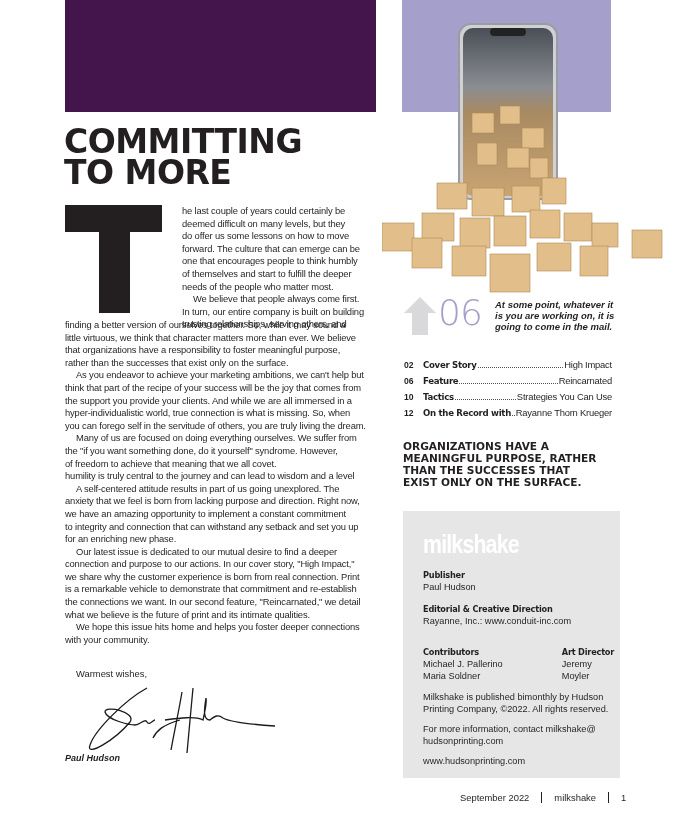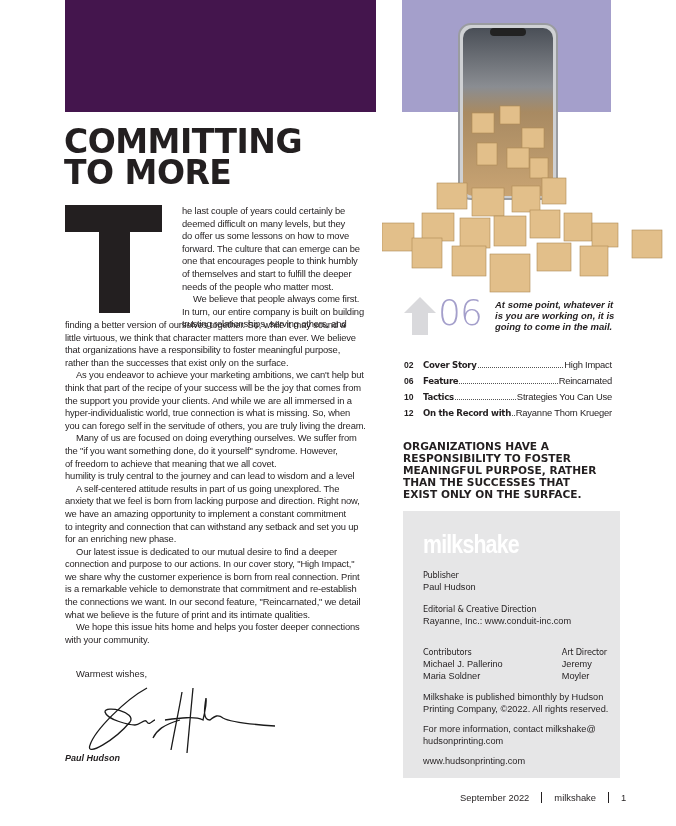--- a/index.html
+++ b/index.html
@@ -41,21 +41,21 @@
   .toc-dots { flex: 1; border-bottom: 1px dotted #555; margin: 0 1px 2px 1px; height: 1px; }
   .toc-title { color: #231f20; letter-spacing: -0.2px; }
 
   .pullquote { position: absolute; left: 403px; top: 440px; font-family: "DejaVu Sans", sans-serif; font-weight: bold; font-size: 10.6px;
     line-height: 12px; color: #231f20; letter-spacing: 0px; }
   .pullquote div { white-space: nowrap; }
 
   .masthead { position: absolute; left: 403px; top: 511px; width: 217px; height: 267px; background: #e6e6e7; padding: 18px 0 0 20px; }
   .masthead .logo { font-family: "Liberation Sans", sans-serif; font-size: 26px; color: #ffffff; letter-spacing: -1px; font-weight: bold;
     transform: scaleX(0.82); transform-origin: left; line-height: 30px; margin-bottom: 7px; }
-  .mh-label { font-family: "DejaVu Sans", sans-serif; font-weight: normal; font-size: 8.2px; color: #231f20; line-height: 12px; letter-spacing: -0.2px; margin-top: 10px; }
+  .mh-label { font-family: "DejaVu Sans", sans-serif; font-weight: bold; font-size: 8.2px; color: #231f20; line-height: 12px; letter-spacing: -0.2px; margin-top: 10px; }
   .mh-value { font-size: 9.2px; color: #231f20; line-height: 12px; }
   .mh-group { margin-bottom: 9px; }
   .mh-cols { display: flex; gap: 44px; }
   .mh-col1 { width: 98px; }
   .mh-note { font-size: 9.2px; line-height: 12px; color: #231f20; margin-bottom: 8px; }
 
   .footer { position: absolute; left: 460px; top: 792px; font-size: 9.4px; color: #231f20; white-space: nowrap; display: flex; align-items: center; }
   .footer .sep { display: inline-block; width: 1px; height: 11px; background: #231f20; margin: 0 12px; }
 </style>
 </head>
@@ -197,21 +197,20 @@
   <div class="toc-row">
     <span class="toc-num">12</span>
     <span class="toc-section">On the Record with</span>
     <span class="toc-dots"></span>
     <span class="toc-title">Rayanne Thorn Krueger</span>
   </div>
 </div>
 
 <div class="pullquote">
   <div>ORGANIZATIONS HAVE A</div>
-  <div>RESPONSIBILITY TO FOSTER</div>
   <div>MEANINGFUL PURPOSE, RATHER</div>
   <div>THAN THE SUCCESSES THAT</div>
   <div>EXIST ONLY ON THE SURFACE.</div>
 </div>
 
 <div class="masthead">
   <div class="logo">milkshake</div>
   <div class="mh-group">
     <div class="mh-label">Publisher</div>
     <div class="mh-value">Paul Hudson</div>

